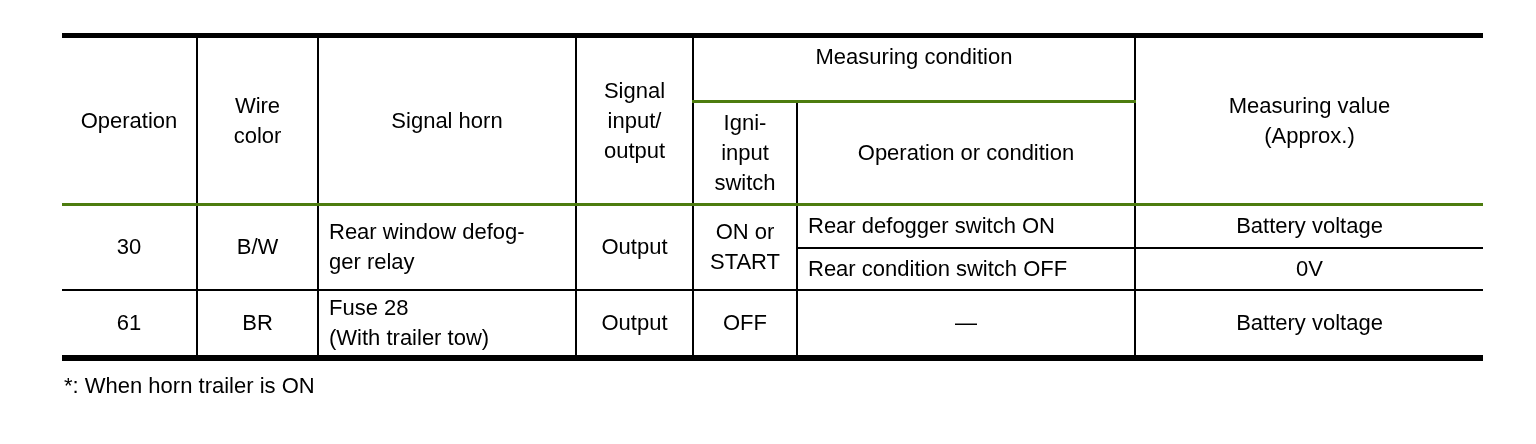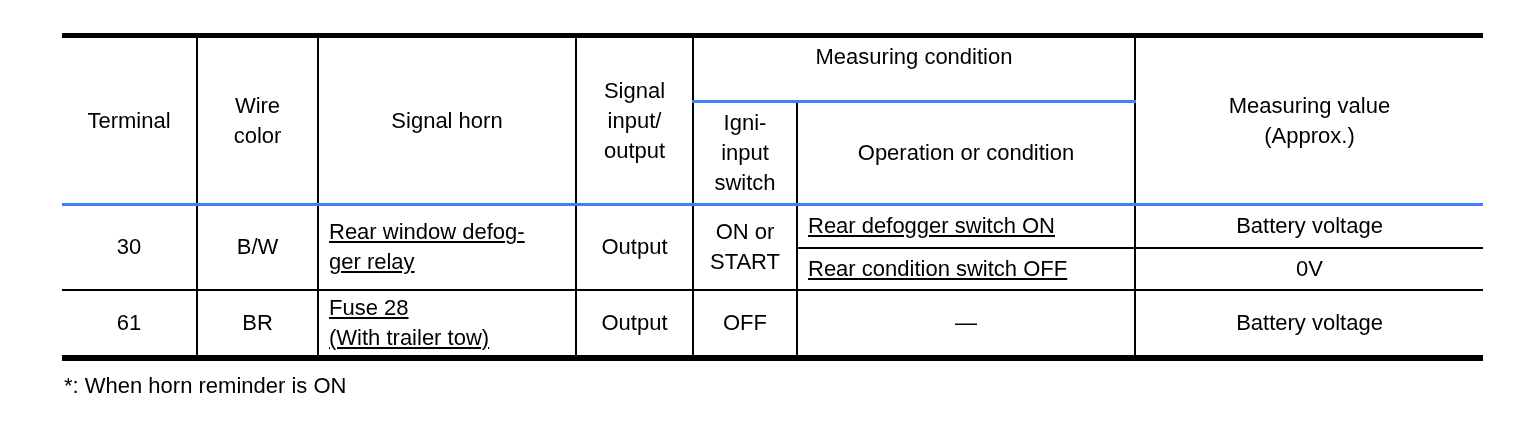--- a/index.html
+++ b/index.html
@@ -37,28 +37,27 @@
     font-weight: normal;
     font-size: 22px;
     line-height: 30px;
     text-align: center;
     vertical-align: middle;
     white-space: pre-line;
     padding: 0;
     background: #ffffff;
   }
   .spec-table thead th {
-    border-bottom: 3px solid #3b82f6;
+    border-bottom: 3px solid #4d7c0f;
   }
   .spec-table .first  { border-left: none; }
   .spec-table .last   { border-right: none; }
   .spec-table .align-left {
     text-align: left;
     padding-left: 10px;
-    text-decoration: underline;
   }
   .spec-table .hdr-top {
     vertical-align: top;
     padding-top: 4px;
   }
   .footnote {
     position: absolute;
     left: 64px;
     top: 371px;
     font-size: 22px;
@@ -76,21 +75,21 @@
       <col style="width:135px">
       <col style="width:121px">
       <col style="width:258px">
       <col style="width:117px">
       <col style="width:104px">
       <col style="width:338px">
       <col style="width:348px">
     </colgroup>
     <thead>
       <tr style="height:66px;">
-        <th rowspan="2" class="first">Terminal</th>
+        <th rowspan="2" class="first">Operation</th>
         <th rowspan="2">Wire
 color</th>
         <th rowspan="2">Signal horn</th>
         <th rowspan="2">Signal
 input/
 output</th>
         <th colspan="2" class="hdr-top">Measuring condition</th>
         <th rowspan="2" class="last">Measuring value
 (Approx.)</th>
       </tr>
@@ -123,15 +122,15 @@
         <td class="align-left">Fuse 28
 (With trailer tow)</td>
         <td>Output</td>
         <td>OFF</td>
         <td>—</td>
         <td class="last">Battery voltage</td>
       </tr>
     </tbody>
   </table>
 
-  <div class="footnote">*: When horn reminder is ON</div>
+  <div class="footnote">*: When horn trailer is ON</div>
 
 </div>
 
 </body></html>

